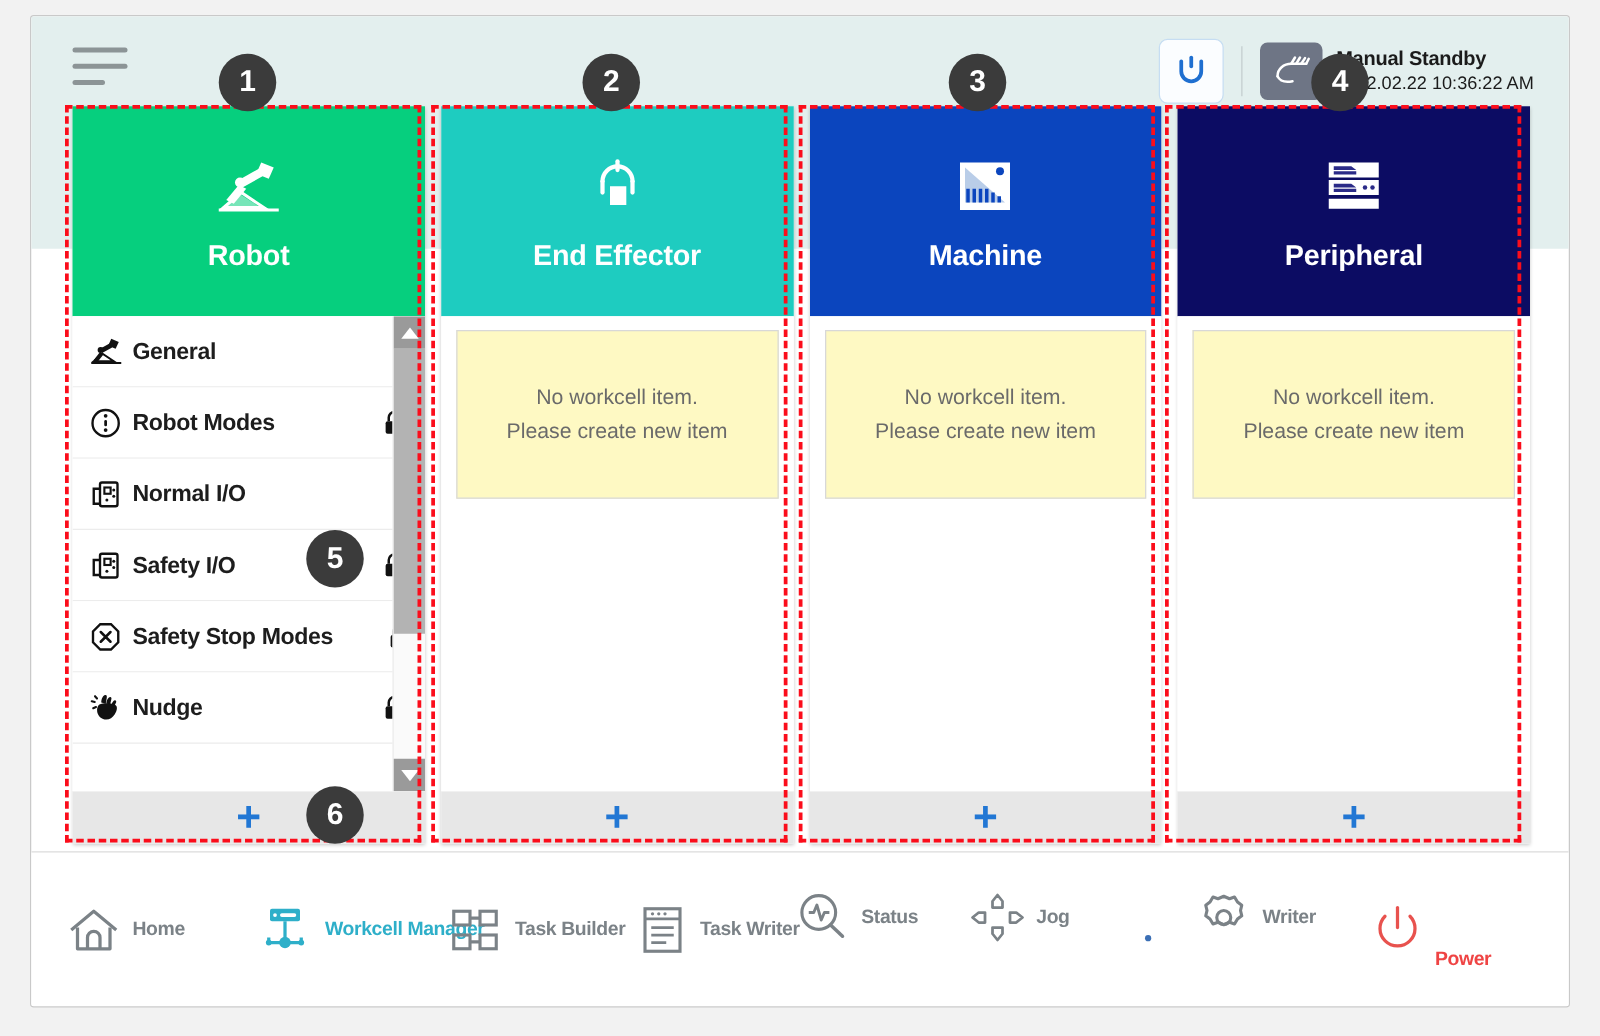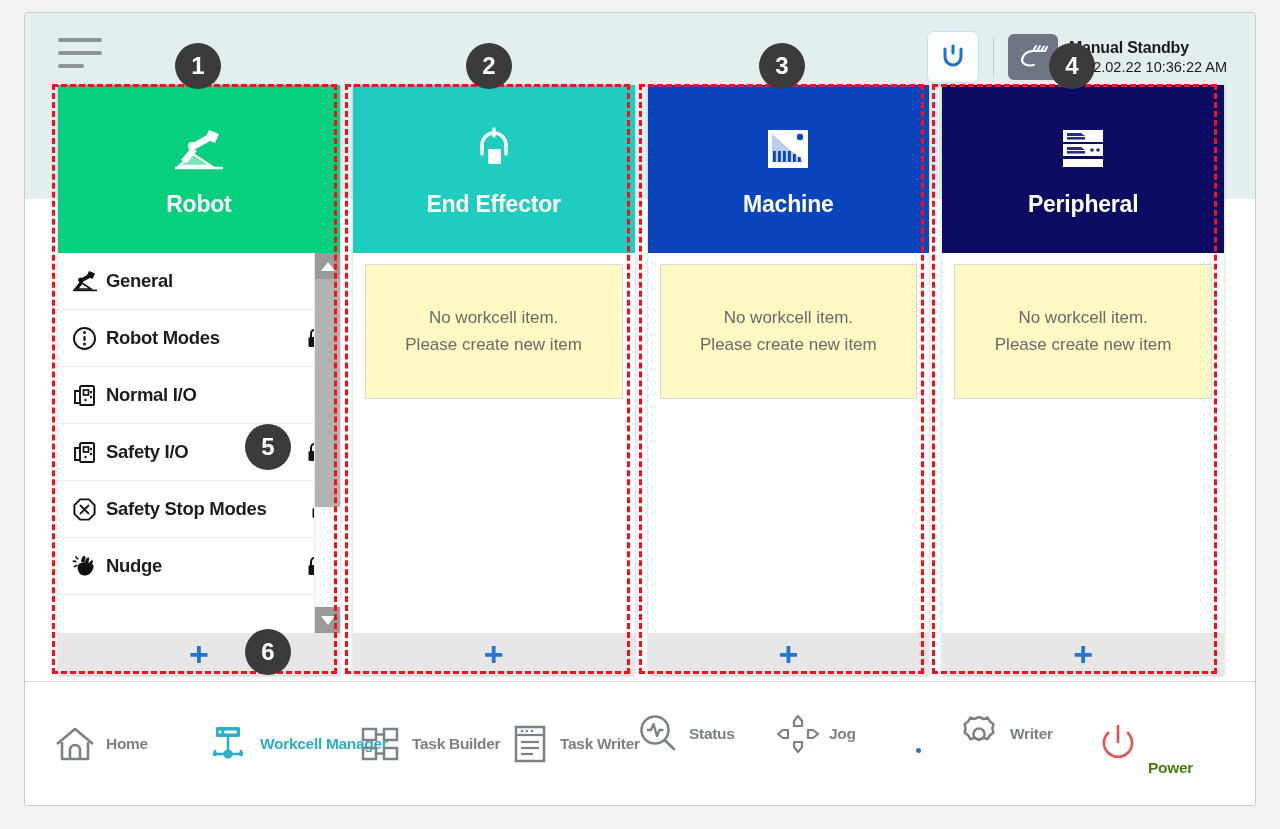--- a/index.html
+++ b/index.html
@@ -171,21 +171,21 @@
   .nav-left { display: flex; align-items: flex-start; padding-left: 28px; gap: 48px; }
   .nav-right { display: flex; align-items: flex-start; gap: 36px; margin-left: auto; padding-right: 54px; }
   .nav-item {
     width: 104px;
     display: flex; flex-direction: row; align-items: center; gap: 9px;
     cursor: pointer;
   }
   .nav-item .nav-ic { height: 46px; display: flex; align-items: center; justify-content: center; }
   .nav-item .nav-lb { font-size: 15.5px; font-weight: bold; color: #7b8287; letter-spacing: -0.3px; white-space: nowrap; }
   .nav-item.active .nav-lb { color: #2eafc9; }
-  .nav-item.power .nav-lb { color: #4d7c0f; margin-top: 48px; }
+  .nav-item.power .nav-lb { color: #ef4444; margin-top: 48px; }
   .nav-dot { width: 5px; height: 5px; border-radius: 50%; background: #3b6fb5; align-self: center; margin-top: 14px; }
 
   
   .anno {
     position: absolute;
     border: 3.5px dashed #fb0d1b;
     pointer-events: none;
     z-index: 40;
   }
   .badge {

